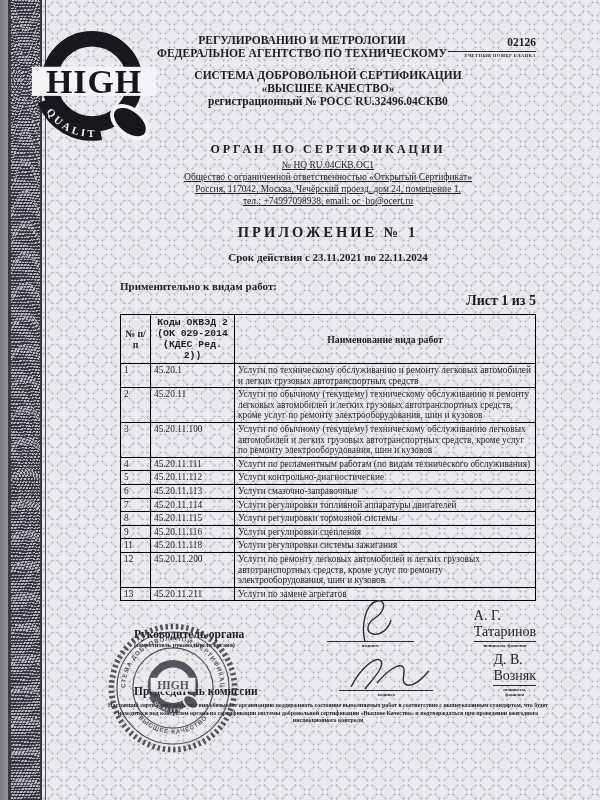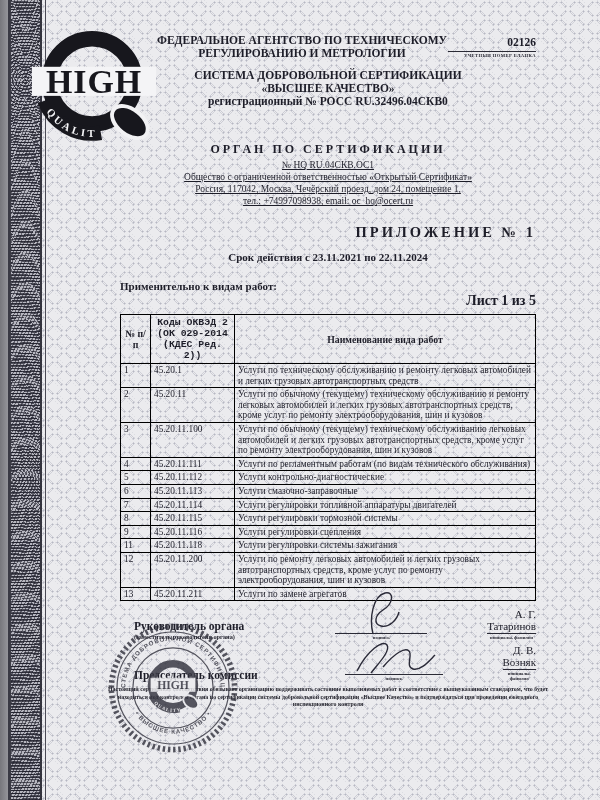--- a/index.html
+++ b/index.html
@@ -44,21 +44,21 @@
   .blank-box { width:88px; text-align:right; padding-top:2px; }
   .blank-num { font-size:11.5px; font-weight:bold; border-bottom:1px solid #2a2a35; padding-bottom:3px; }
   .blank-cap { font-size:4.6px; font-weight:bold; letter-spacing:.4px; padding-top:1px; color:#2a2a35; }
 
   .system { margin-top:9px; font-size:11.5px; font-weight:bold; line-height:13px; text-align:center; }
 
   .org-title { margin-top:34px; font-size:12px; font-weight:bold; letter-spacing:3px; text-align:center; }
   .org-line { font-size:9.5px; text-align:center; line-height:12px;text-decoration:underline; }
   .org-num { margin-top:2px; }
 
-  .appendix { margin-top:17px; font-size:14.5px; font-weight:bold; letter-spacing:3px; text-align:right; }
+  .appendix { margin-top:17px; font-size:14.5px; font-weight:bold; letter-spacing:3px; text-align:center; }
   .cert-ref { margin-top:7px; font-size:11px; font-weight:bold; text-align:center; line-height:14px; }
   .cert-ref u { text-decoration:underline; }
   .validity { margin-top:10px; font-size:11px; font-weight:bold; text-align:center; }
   .scope { margin-top:17px; font-size:11px; font-weight:bold; text-align:left; }
   .sheet { margin-top:1px; font-size:14px; font-weight:bold; text-align:right; }
 
   table.works { margin-top:5px; width:100%; border-collapse:collapse; }
   table.works th, table.works td {
     border:1px solid #000000; vertical-align:top;
     font-size:9.3px; line-height:10.6px; padding:1px 3px;
@@ -71,21 +71,21 @@
   .sig-block { margin-top:7px; }
   .sig-row { display:flex; align-items:flex-end; margin-bottom:4px;gap:32px; }
   .sig-roles { width:206px; padding-left:14px; }
   .role { font-size:11.5px; font-weight:bold; }
   .role-sub { font-size:6.3px; font-weight:bold; margin-top:1px; }
   .sig-line { width:104px; position:relative; }
   .sig-line .line { border-top:1px solid #2a2a35; }
   .cap { font-size:4.6px; font-weight:bold; text-align:center; color:#2a2a35; padding-top:1px; }
   .scribble { position:absolute; left:8px; bottom:4px; width:88px; height:46px; overflow:visible; }
   .sig-name { flex:1; margin-left:28px; }
-  .sig-name .nm { font-size:11px; text-align:right; border-bottom:1px solid #2a2a35; padding-bottom:1px; }
+  .sig-name .nm { font-size:14px; text-align:left; border-bottom:1px solid #2a2a35; padding-bottom:1px; }
 
   .footnote {
     margin:5px auto 0; width:452px; margin-left:-18px;
     font-size:5.9px; font-weight:bold; line-height:7.5px; text-align:center; color:#26262f;
   }
 
   .stamp { position:absolute; left:103px; top:618px; width:140px; height:140px; opacity:.82; z-index:5; }
   .stamp-ring-text { font-family:"Liberation Sans","DejaVu Sans",sans-serif; font-size:6.6px; letter-spacing:1px; font-weight:bold; fill:#34343f; }
   .stamp-high { font-family:"Liberation Serif","DejaVu Serif",serif; font-weight:bold; font-size:12.5px; fill:#34343f; }
   .stamp-quality { font-family:"Liberation Serif","DejaVu Serif",serif; font-weight:bold; font-size:5px; letter-spacing:1px; fill:#f0f0f2; }
@@ -102,22 +102,22 @@
   <rect x="2" y="45" width="128" height="30" fill="#f4f4f6"></rect>
   <text x="66" y="72" text-anchor="middle" class="logo-high">HIGH</text>
   <path id="bannerPath" d="M15,80 A52,52 0 0 0 73,113" fill="none" stroke="#17171d" stroke-width="15"></path>
   <text class="logo-quality" dy="3.5"><textPath href="#bannerPath" startOffset="14%">QUALITY</textPath></text>
 </svg>
 
 <div class="content">
 
   <div class="head-row">
     <div class="agency">
+      <div>РЕГУЛИРОВАНИЮ И МЕТРОЛОГИИ</div>
       <div>ФЕДЕРАЛЬНОЕ АГЕНТСТВО ПО ТЕХНИЧЕСКОМУ</div>
-      <div>РЕГУЛИРОВАНИЮ И МЕТРОЛОГИИ</div>
     </div>
     <div class="blank-box">
       <div class="blank-num">02126</div>
       <div class="blank-cap">УЧЕТНЫЙ НОМЕР БЛАНКА</div>
     </div>
   </div>
 
   <div class="system">
     <div>СИСТЕМА ДОБРОВОЛЬНОЙ СЕРТИФИКАЦИИ</div>
     <div>«ВЫСШЕЕ КАЧЕСТВО»</div>

